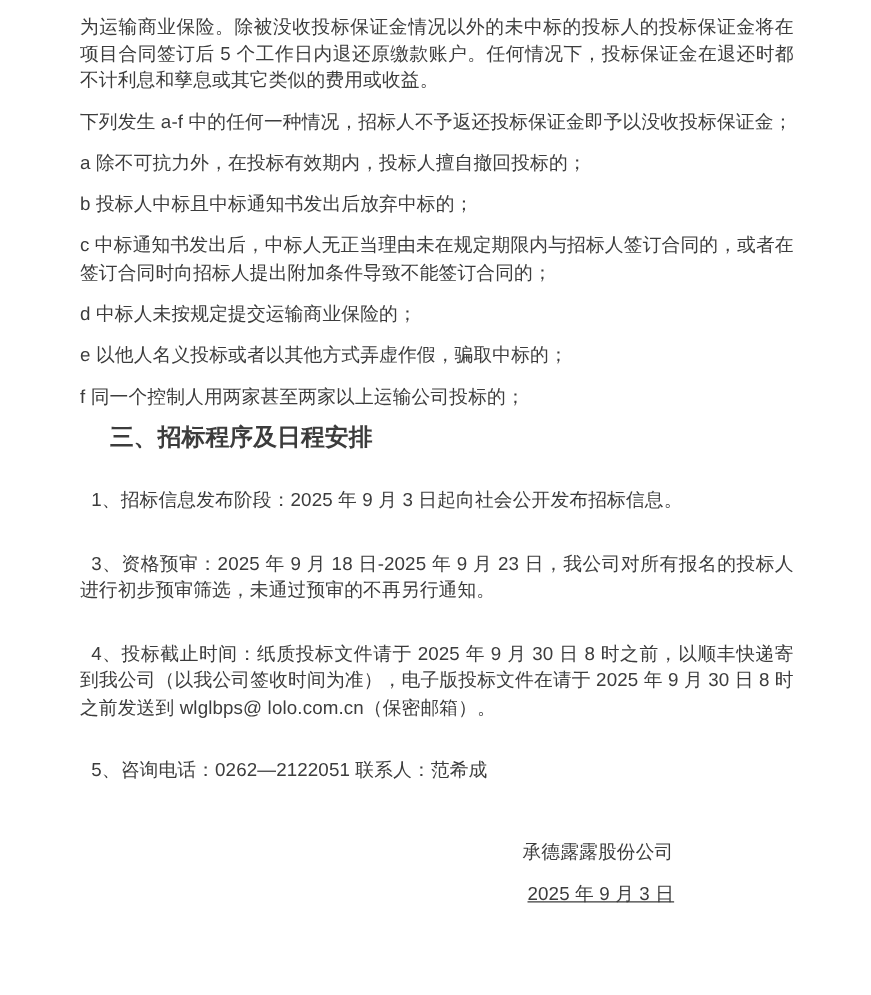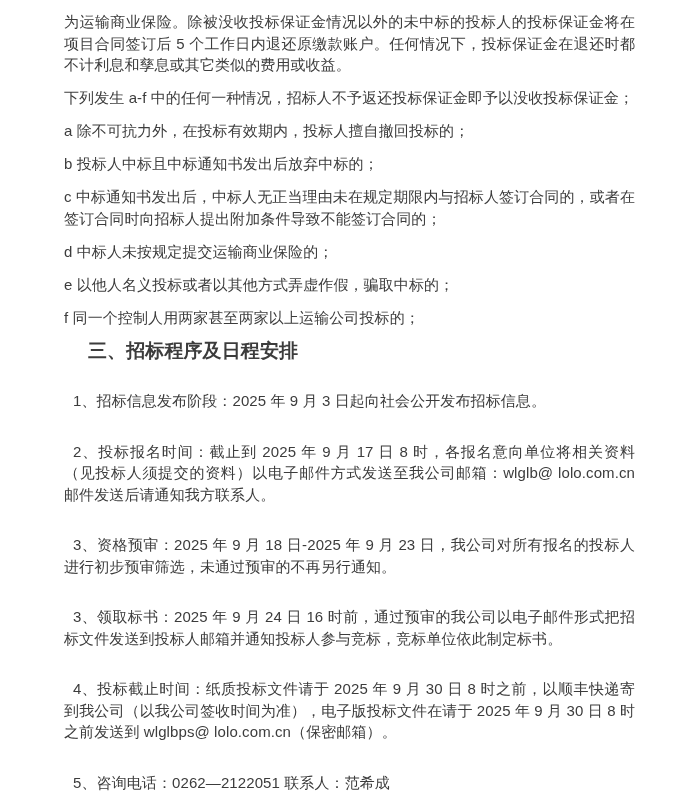--- a/index.html
+++ b/index.html
@@ -33,21 +33,21 @@
     padding-left: 24px;
     margin-bottom: 11.5px;
     text-align: left;
   }
   .signature {
     margin-top: 43px;
     padding-left: 354px;
     text-align: left;
   }
   .sig-line { margin: 0; }
-  .sig-date { margin-top: 13px; padding-left: 4px; }
+  .sig-date { margin-top: 13px; padding-left: 4px; text-decoration: underline; }
 </style>
 </head>
 <body>
 
 <div class="page">
   <div class="doc">
 
     <div>
         <p class="para">为运输商业保险。除被没收投标保证金情况以外的未中标的投标人的投标保证金将在项目合同签订后 5 个工作日内退还原缴款账户。任何情况下，投标保证金在退还时都不计利息和孳息或其它类似的费用或收益。</p>
         <p class="para">下列发生 a-f 中的任何一种情况，招标人不予返还投标保证金即予以没收投标保证金；</p>
@@ -59,23 +59,21 @@
         <p class="para">c 中标通知书发出后，中标人无正当理由未在规定期限内与招标人签订合同的，或者在签订合同时向招标人提出附加条件导致不能签订合同的；</p>
         <p class="para">d 中标人未按规定提交运输商业保险的；</p>
         <p class="para">e 以他人名义投标或者以其他方式弄虚作假，骗取中标的；</p>
         <p class="para">f 同一个控制人用两家甚至两家以上运输公司投标的；</p>
       </div>
 
     <h3 class="heading">三、招标程序及日程安排</h3>
 
     <div>
         <p class="para num-indent">1、招标信息发布阶段：2025 年 9 月 3 日起向社会公开发布招标信息。</p>
-        <p class="para num-indent">2、投标报名时间：截止到 2025 年 9 月 17 日 8 时，各报名意向单位将相关资料（见投标人须提交的资料）以电子邮件方式发送至我公司邮箱：wlglb@ lolo.com.cn 邮件发送后请通知我方联系人。</p>
         <p class="para num-indent">3、资格预审：2025 年 9 月 18 日-2025 年 9 月 23 日，我公司对所有报名的投标人进行初步预审筛选，未通过预审的不再另行通知。</p>
-        <p class="para num-indent">3、领取标书：2025 年 9 月 24 日 16 时前，通过预审的我公司以电子邮件形式把招标文件发送到投标人邮箱并通知投标人参与竞标，竞标单位依此制定标书。</p>
         <p class="para num-indent">4、投标截止时间：纸质投标文件请于 2025 年 9 月 30 日 8 时之前，以顺丰快递寄到我公司（以我公司签收时间为准），电子版投标文件在请于 2025 年 9 月 30 日 8 时之前发送到 wlglbps@ lolo.com.cn（保密邮箱）。</p>
         <p class="para num-indent">5、咨询电话：0262—2122051 联系人：范希成</p>
       </div>
 
     <div class="signature">
       <p class="sig-line sig-company">承德露露股份公司</p>
       <p class="sig-line sig-date">2025 年 9 月 3 日</p>
     </div>
 
   </div>

